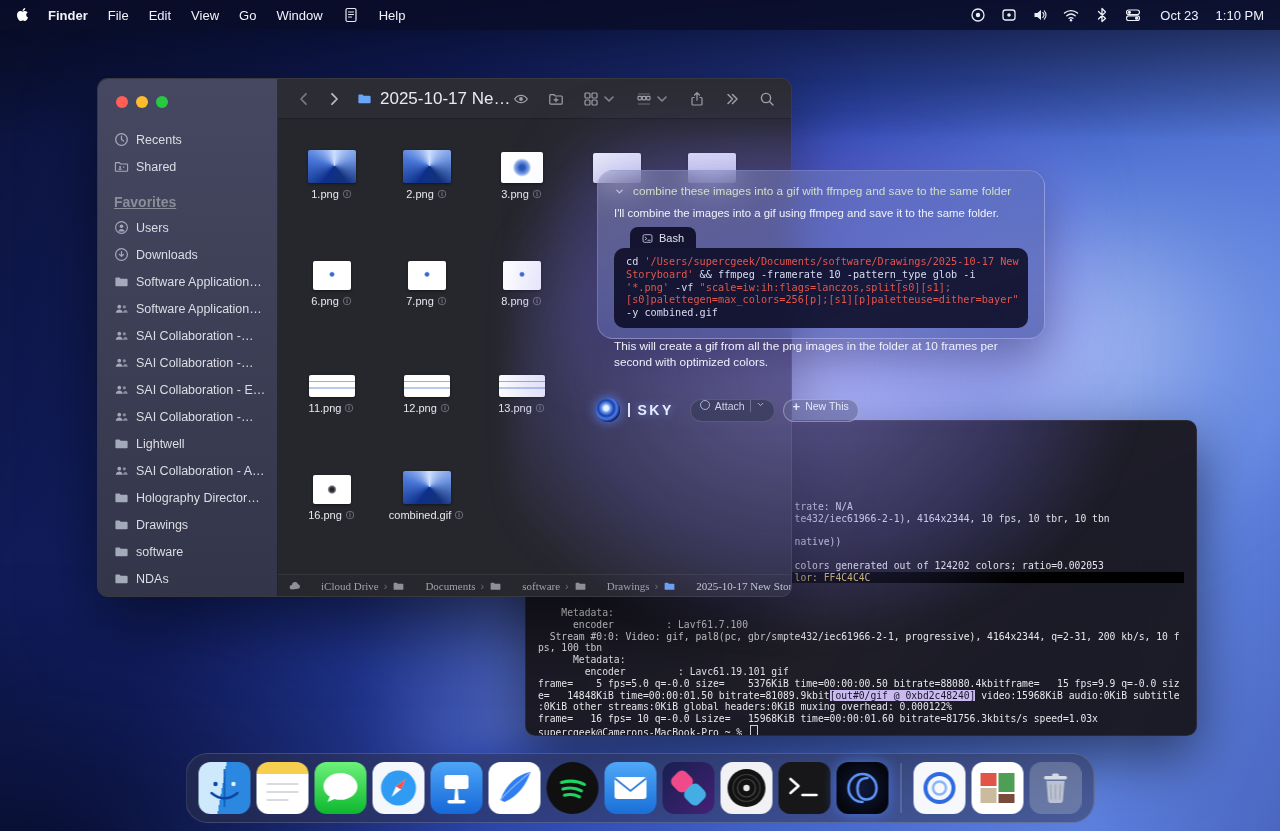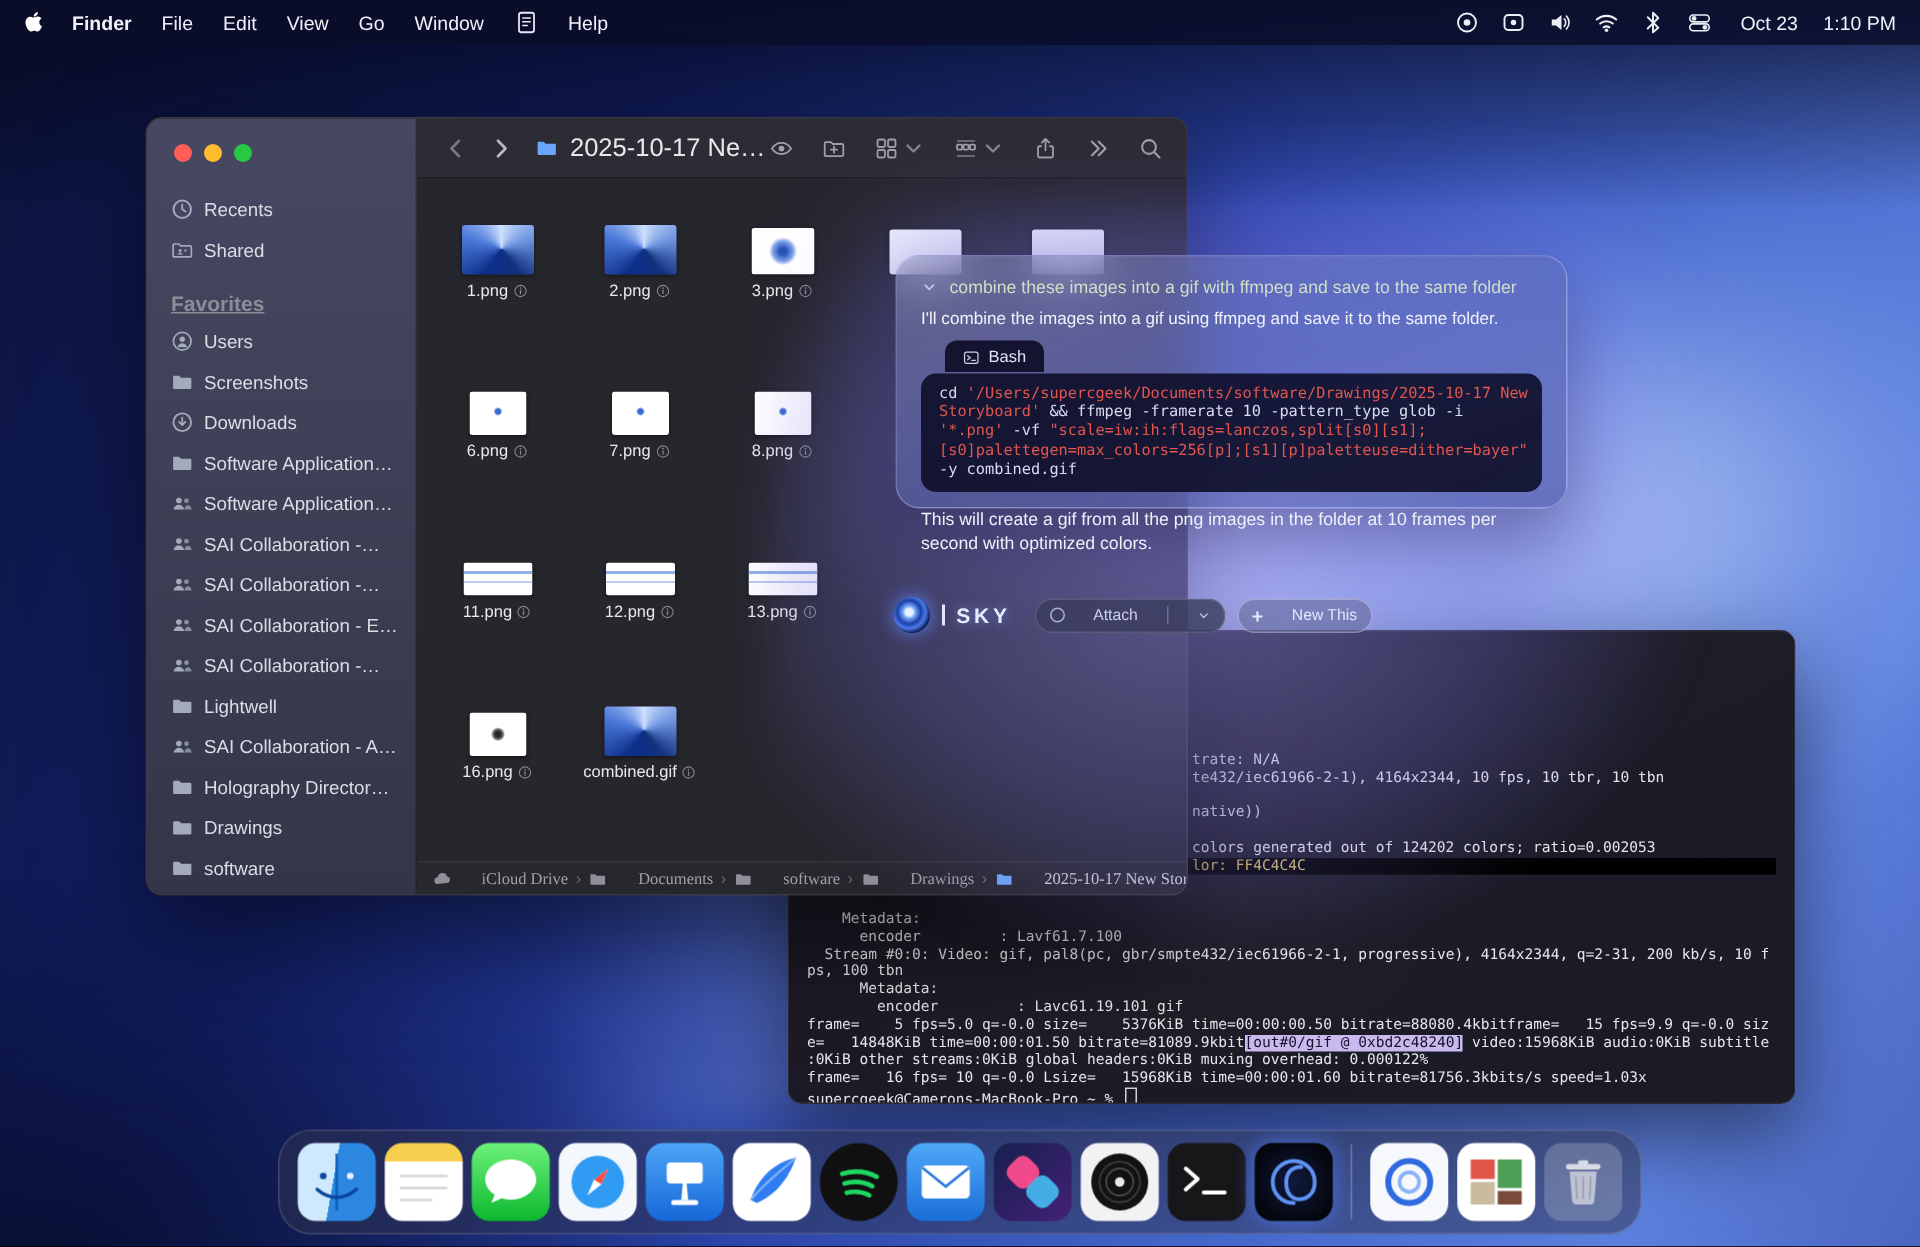--- a/index.html
+++ b/index.html
@@ -128,21 +128,21 @@
   .cseg.r{color:#e2564e;margin-top:12px;} .cseg.w{color:#d8dcf0;}
   .explain{margin-top:10px;font-size:11.8px;line-height:16px;color:#eef0fa;max-width:414px;}
 
   .inputbar{position:absolute;left:596px;top:398px;z-index:6;display:flex;align-items:center;gap:8px;}
   .sky-logo{width:24px;height:24px;border-radius:50%;flex:0 0 auto;
     background:radial-gradient(circle at 42% 42%,#e8f1ff 0 12%,#6fa0f5 22%,#1b3fa8 40%,#4a7ae8 55%,#0d1c55 72%,#2a4fc0 86%,#081238 100%);
     box-shadow:0 0 12px rgba(96,136,255,.85);}
   .caret{width:1.5px;height:14px;background:#dfe4ff;}
   .sky-brand{font-weight:700;font-size:14px;letter-spacing:2.5px;color:#e6ecff;
     text-shadow:0 0 8px rgba(140,170,255,.6);margin-right:8px;}
-  .pill{display:inline-flex;align-items:center;gap:19px;height:23px;padding:0 9px;
+  .pill{display:inline-flex;gap:5px;height:23px;padding:0 9px;
     border-radius:12px;border:1px solid rgba(255,255,255,.14);background:rgba(58,60,92,.80);
     color:#ccd2ec;font-size:10.5px;font-family:inherit;cursor:pointer;}
   .pill.newchat{background:rgba(96,100,150,.55);border-color:rgba(255,255,255,.30);color:#e2e7fb;}
   .att-ic{width:8px;height:8px;border:1.2px solid #aab2d4;border-radius:50%;}
   .pill-div{width:1px;height:12px;background:rgba(255,255,255,.25);}
   .p-chev-sm{width:9px;height:9px;color:#b9bfdd;}
   .p-chev-sm svg{width:100%;height:100%;display:block;}
   .nc-ic{font-size:13px;line-height:1;color:#e2e7fb;font-weight:700;}
 
   
@@ -277,28 +277,20 @@
       <div>
           <div class="srow">
             <span class="icn s-ic">
               <svg viewBox="0 0 16 16">
                 <circle cx="8" cy="8" r="6.3" fill="none" stroke="currentColor" stroke-width="1.2"></circle>
                 <circle cx="8" cy="6.6" r="1.9" fill="currentColor"></circle>
                 <path d="M4.4 12.2c.7-1.8 2.1-2.7 3.6-2.7s2.9.9 3.6 2.7" fill="currentColor"></path>
               </svg>
             </span>
             <span class="slabel">Users</span>
-          </div>
-          <div class="srow">
-            <span class="icn s-ic">
-              <svg viewBox="0 0 16 16">
-                <path d="M1.5 4.6c0-.5.4-.9.9-.9h3.4l1.4 1.4h6.4c.5 0 .9.4.9.9v6.2c0 .5-.4.9-.9.9H2.4c-.5 0-.9-.4-.9-.9z" fill="currentColor"></path>
-              </svg>
-            </span>
-            <span class="slabel">Screenshots</span>
           </div>
           <div class="srow">
             <span class="icn s-ic">
               <svg viewBox="0 0 16 16">
                 <circle cx="8" cy="8" r="6.3" fill="none" stroke="currentColor" stroke-width="1.3"></circle>
                 <path d="M8 4.8v5M5.8 7.8L8 10l2.2-2.2" fill="none" stroke="currentColor" stroke-width="1.3" stroke-linecap="round" stroke-linejoin="round"></path>
               </svg>
             </span>
             <span class="slabel">Downloads</span>
           </div>

